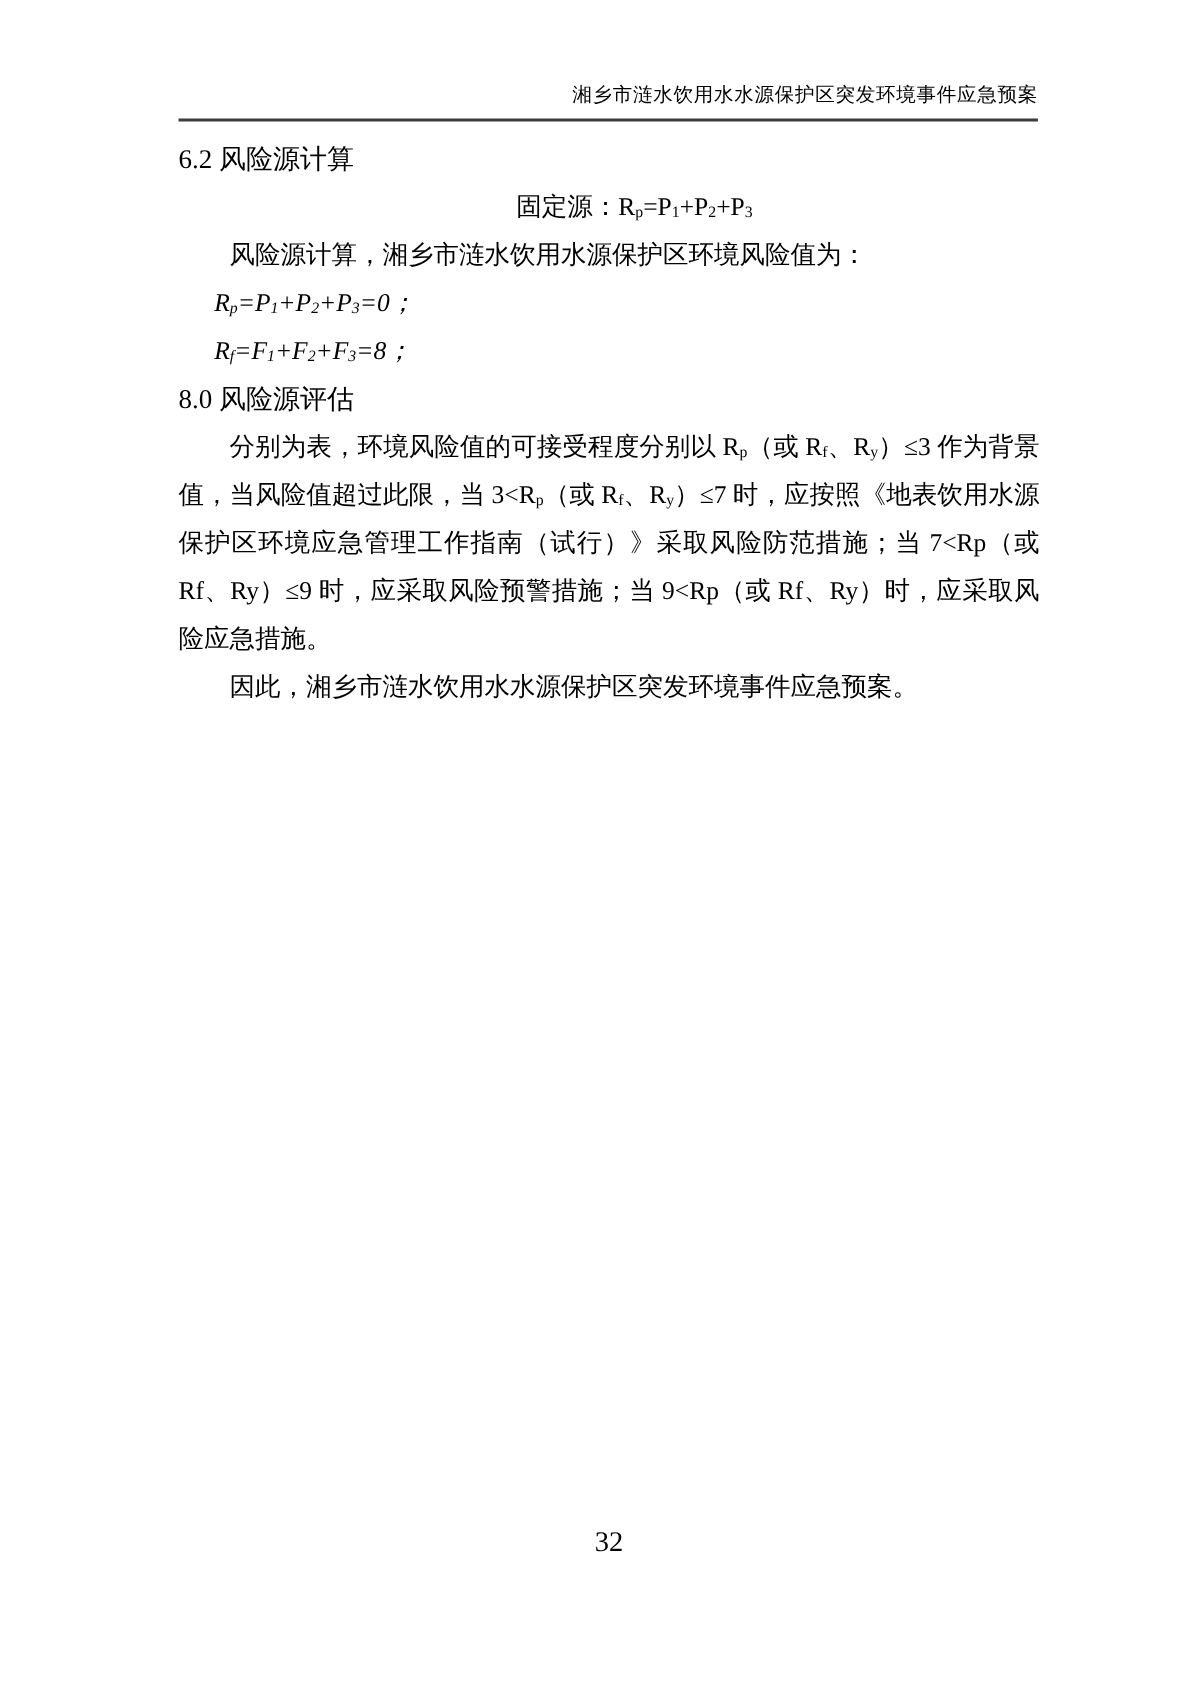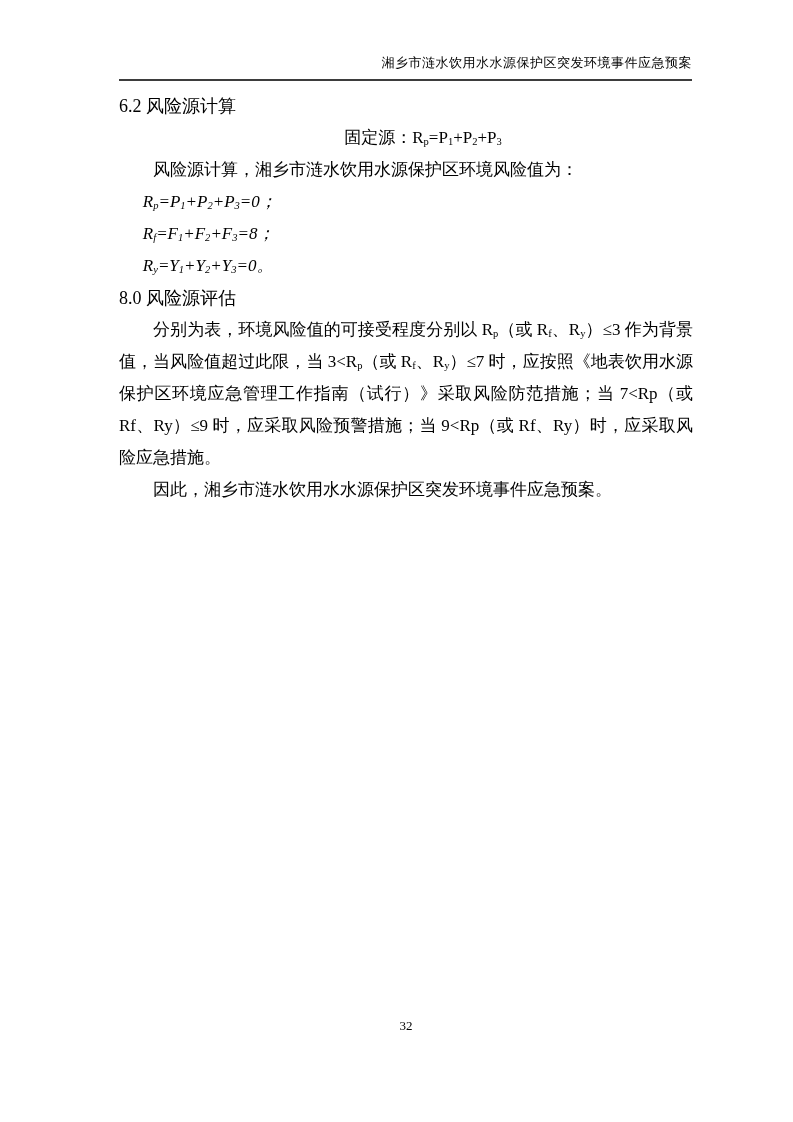--- a/index.html
+++ b/index.html
@@ -47,38 +47,37 @@
     font-size: 0.62em;
     line-height: 0;
     vertical-align: -0.18em;
   }
   .footer {
     position: absolute;
     left: 119px;
     top: 1018px;
     width: 574px;
     text-align: center;
-    font-size: 13px;
+    font-size: 19px;
   }
 </style>
 </head>
 <body>
 
 <div class="page">
   <div class="header">
     <span>湘乡市涟水饮用水水源保护区突发环境事件应急预案</span>
   </div>
 
   <div class="content" id="doc-content">
       <p class="blk heading"><span>6.2 风险源计算</span></p>
       <p class="blk formula"><span>固定源：R</span><sub>p</sub><span>=P</span><sub>1</sub><span>+P</span><sub>2</sub><span>+P</span><sub>3</sub></p>
       <p class="blk para"><span>风险源计算，湘乡市涟水饮用水源保护区环境风险值为：</span></p>
       <p class="blk formula-result"><span>R</span><sub>p</sub><span>=P</span><sub>1</sub><span>+P</span><sub>2</sub><span>+P</span><sub>3</sub><span>=0；</span></p>
       <p class="blk formula-result"><span>R</span><sub>f</sub><span>=F</span><sub>1</sub><span>+F</span><sub>2</sub><span>+F</span><sub>3</sub><span>=8；</span></p>
-      <p class="blk formula-result"><span>R</span><sub>y</sub><span>=Y</span><sub>1</sub><span>+Y</span><sub>2</sub><span>+Y</span><sub>3</sub><span>=0。</span></p>
       <p class="blk heading"><span>8.0 风险源评估</span></p>
       <p class="blk para"><span>分别为表，环境风险值的可接受程度分别以 R</span><sub>p</sub><span>（或 R</span><sub>f</sub><span>、R</span><sub>y</sub><span>）≤3 作为背景值，当风险值超过此限，当 3&lt;R</span><sub>p</sub><span>（或 R</span><sub>f</sub><span>、R</span><sub>y</sub><span>）≤7 时，应按照《地表饮用水源保护区环境应急管理工作指南（试行）》采取风险防范措施；当 7&lt;Rp（或 Rf、Ry）≤9 时，应采取风险预警措施；当 9&lt;Rp（或 Rf、Ry）时，应采取风险应急措施。</span></p>
       <p class="blk para"><span>因此，湘乡市涟水饮用水水源保护区突发环境事件应急预案。</span></p>
     </div>
 
   <div class="footer">
     <span>32</span>
   </div>
 </div>
 

